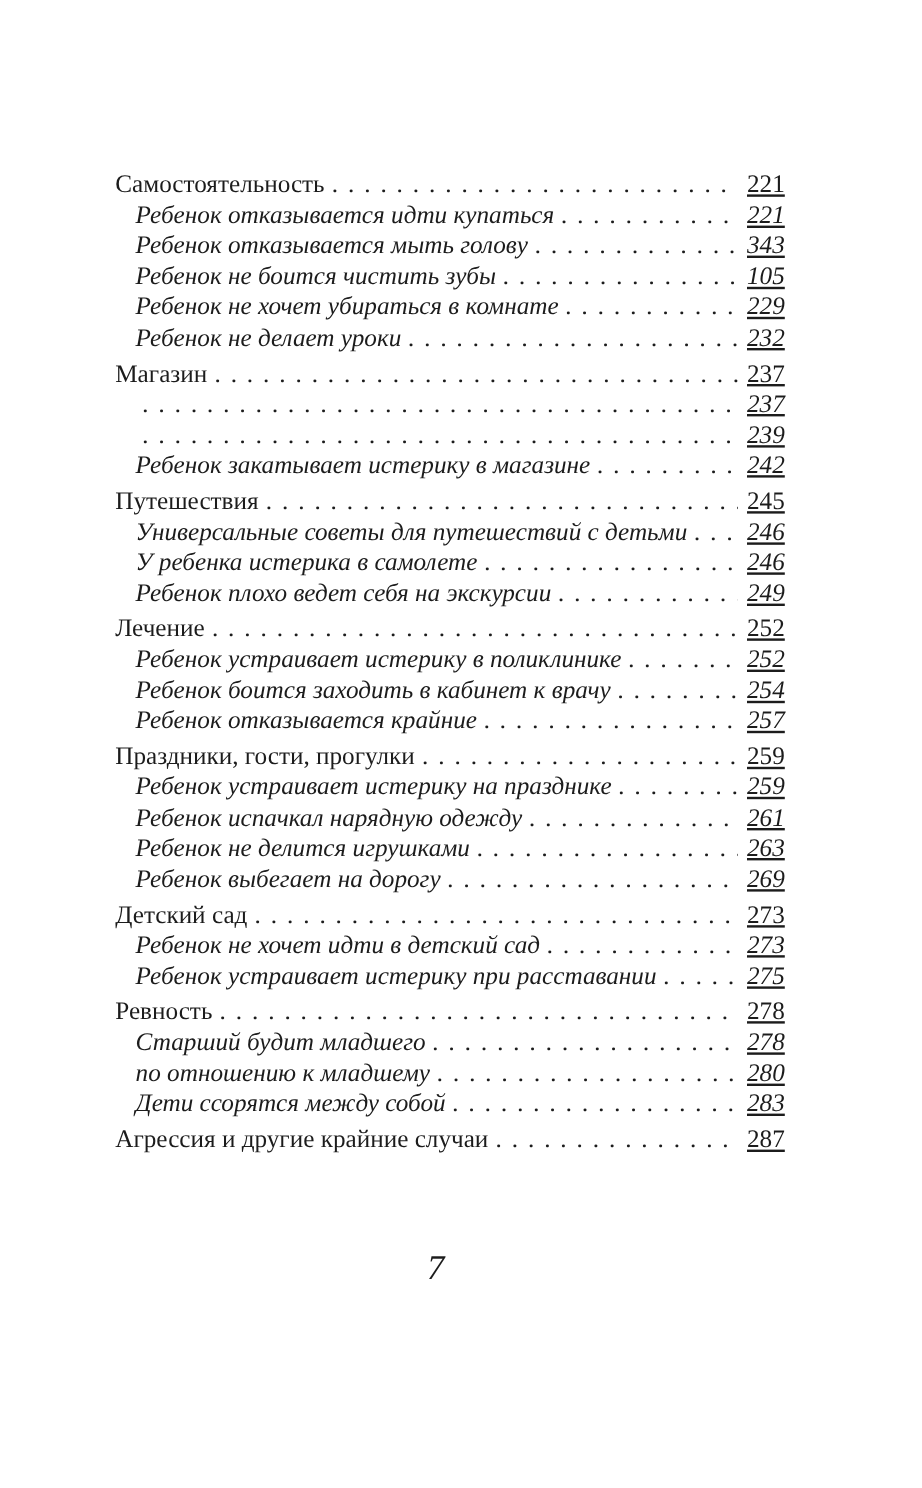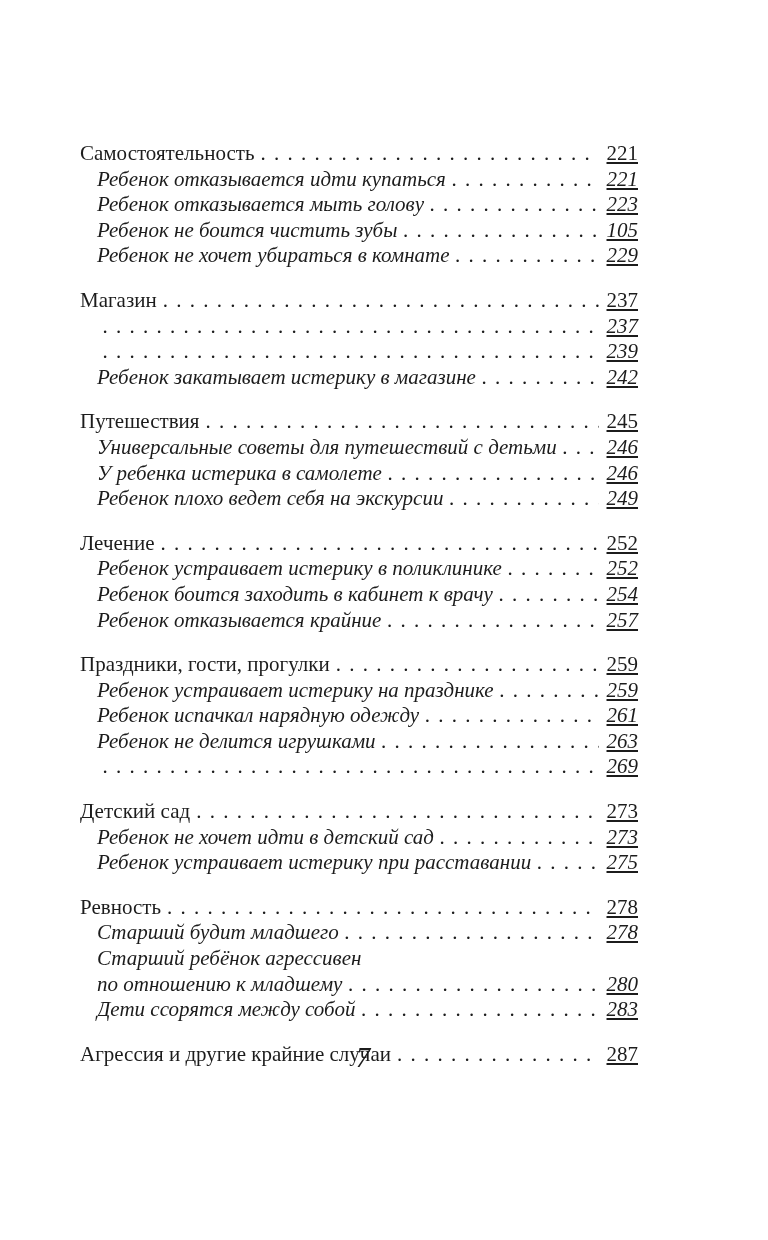--- a/index.html
+++ b/index.html
@@ -15,26 +15,26 @@
     color: #1c1c1c;
     overflow: hidden;
   }
   .book-page {
     position: absolute;
     inset: 0;
     background: #ffffff;
   }
   .toc {
     position: absolute;
-    left: 80px;
+    left: 96px;
     width: 558px;
     top: 141px;
   }
   .section-block { margin: 0; }
-  .section-block:not(:first-child) { margin-top: 19px; }
+  .section-block:not(:first-child) { margin-top: 4px; }
   .row {
     display: flex;
     align-items: baseline;
     font-size: 21px;
     line-height: 25.6px;
   }
   .row.item-row {
     font-style: italic;
     padding-left: 17px;
   }
@@ -83,32 +83,37 @@
           <span class="pagenum">221</span>
         </div>
         <div class="row item-row">
           <span class="title">Ребенок отказывается идти купаться</span>
           <span class="dots"></span>
           <span class="pagenum">221</span>
         </div>
         <div class="row item-row">
           <span class="title">Ребенок отказывается мыть голову</span>
           <span class="dots"></span>
-          <span class="pagenum">223</span>
+          <span class="pagenum">343</span>
         </div>
         <div class="row item-row">
           <span class="title">Ребенок не боится чистить зубы</span>
           <span class="dots"></span>
           <span class="pagenum">105</span>
         </div>
         <div class="row item-row">
           <span class="title">Ребенок не хочет убираться в комнате</span>
           <span class="dots"></span>
           <span class="pagenum">229</span>
         </div>
+        <div class="row item-row">
+          <span class="title">Ребенок не делает уроки</span>
+          <span class="dots"></span>
+          <span class="pagenum">232</span>
+        </div>
       </div>
       <div class="section-block">
         <div class="row section-row">
           <span class="title">Магазин</span>
           <span class="dots"></span>
           <span class="pagenum">237</span>
         </div>
         <div class="row item-row">
           <span class="dots"></span>
           <span class="pagenum">237</span>
@@ -182,20 +187,21 @@
           <span class="title">Ребенок испачкал нарядную одежду</span>
           <span class="dots"></span>
           <span class="pagenum">261</span>
         </div>
         <div class="row item-row">
           <span class="title">Ребенок не делится игрушками</span>
           <span class="dots"></span>
           <span class="pagenum">263</span>
         </div>
         <div class="row item-row">
+          <span class="title">Ребенок выбегает на дорогу</span>
           <span class="dots"></span>
           <span class="pagenum">269</span>
         </div>
       </div>
       <div class="section-block">
         <div class="row section-row">
           <span class="title">Детский сад</span>
           <span class="dots"></span>
           <span class="pagenum">273</span>
         </div>
@@ -213,23 +219,20 @@
       <div class="section-block">
         <div class="row section-row">
           <span class="title">Ревность</span>
           <span class="dots"></span>
           <span class="pagenum">278</span>
         </div>
         <div class="row item-row">
           <span class="title">Старший будит младшего</span>
           <span class="dots"></span>
           <span class="pagenum">278</span>
-        </div>
-        <div class="row item-row">
-          <span class="title">Старший ребёнок агрессивен</span>
         </div>
         <div class="row item-row">
           <span class="title">по отношению к младшему</span>
           <span class="dots"></span>
           <span class="pagenum">280</span>
         </div>
         <div class="row item-row">
           <span class="title">Дети ссорятся между собой</span>
           <span class="dots"></span>
           <span class="pagenum">283</span>

